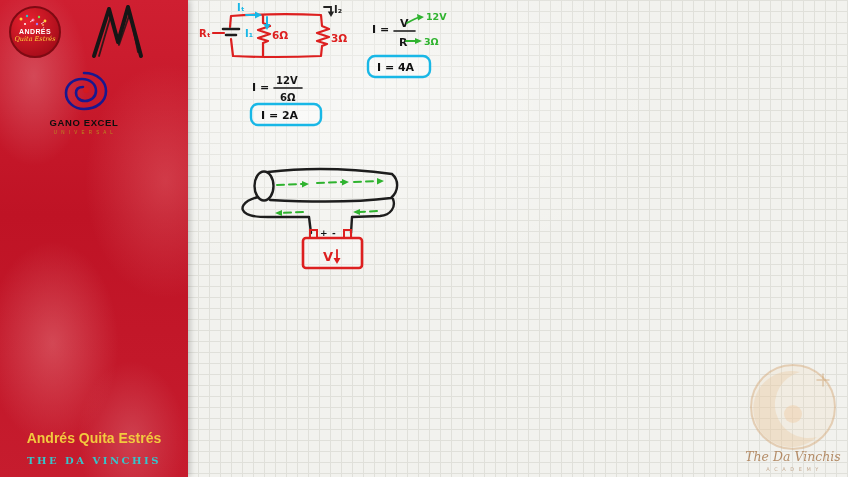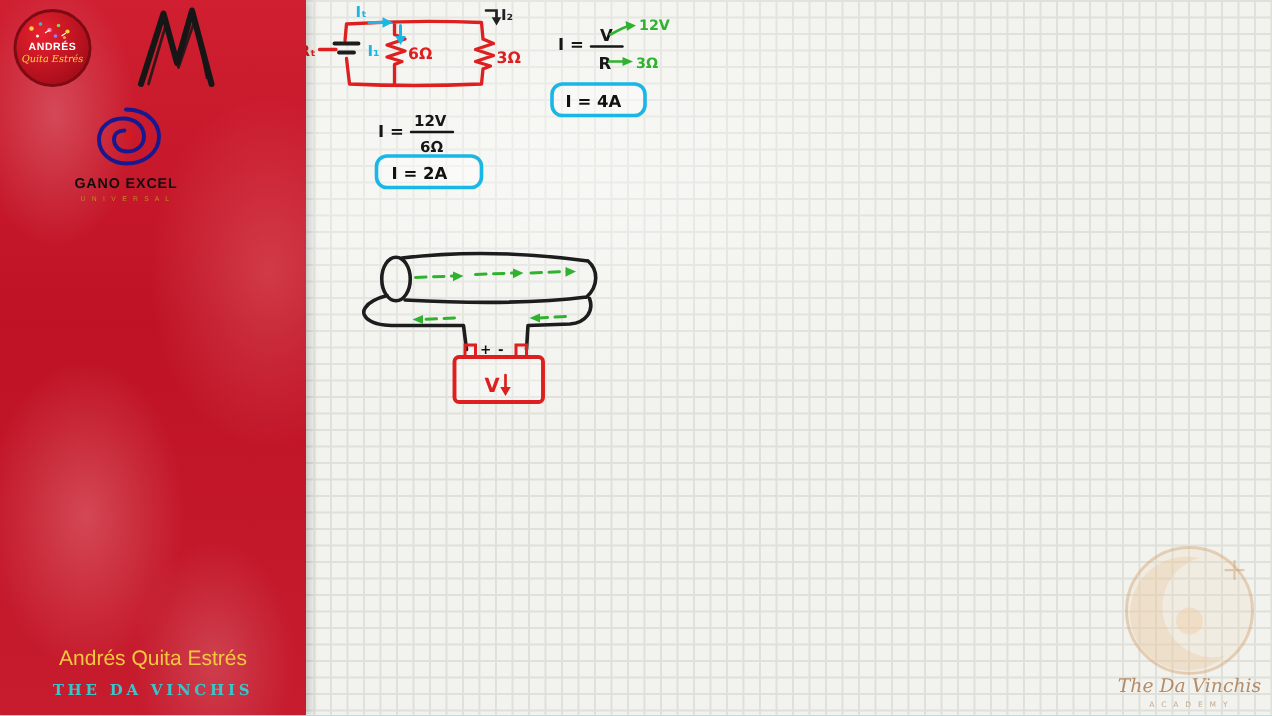--- a/index.html
+++ b/index.html
@@ -14,21 +14,21 @@
       linear-gradient(90deg,#e0e0da 1px,transparent 1px);
     background-size:11px 11px;}
   .board::after{content:"";position:absolute;inset:0;pointer-events:none;
     background:radial-gradient(440px 260px at 42% 22%,rgba(255,255,255,.45),transparent 70%);}
 
   .sketch{position:absolute;inset:0;z-index:1;pointer-events:none;}
   .t{font-family:"DejaVu Sans",sans-serif;font-weight:bold;}
   .wm-title{font-family:"DejaVu Serif",serif;font-style:italic;}
 
   
-  .sidebar{position:absolute;left:0;top:0;bottom:0;width:204px;z-index:2;
+  .sidebar{position:absolute;left:0;top:0;bottom:0;width:188px;z-index:2;
     background:
       radial-gradient(90px 150px at 18% 16%,rgba(255,255,255,.20),transparent 60%),
       radial-gradient(130px 190px at 88% 38%,rgba(255,170,170,.25),transparent 62%),
       radial-gradient(110px 170px at 28% 72%,rgba(255,195,195,.28),transparent 60%),
       radial-gradient(90px 130px at 70% 92%,rgba(255,255,255,.16),transparent 60%),
       linear-gradient(180deg,#cf1f31,#bf1325 45%,#c61c2e);
     box-shadow:2px 0 6px rgba(0,0,0,.22);}
 
   .badge{position:absolute;top:6px;left:9px;width:52px;height:52px;border-radius:50%;
     background:radial-gradient(circle at 35% 30%,#e8212f,#a80d1a 78%);
@@ -38,21 +38,21 @@
   .badge-sub{font-size:6.5px;color:#ffd43d;font-family:"DejaVu Serif",serif;font-style:italic;margin-top:1px;line-height:1;}
 
   .monogram{position:absolute;top:2px;left:88px;}
 
   .gano{position:absolute;top:66px;left:0;width:168px;text-align:center;}
   .gano svg{display:block;margin:0 auto;}
   .gano-title{font-size:9.5px;font-weight:bold;color:#0e0e0e;letter-spacing:.6px;margin-top:2px;line-height:1;}
   .gano-sub{font-size:4.5px;color:#b98e1e;letter-spacing:1.5px;margin-top:3px;line-height:1;}
 
   .footer-name{position:absolute;left:0;right:0;bottom:31px;text-align:center;
-    color:#f2c93e;font-size:14px;font-weight:400;}
+    color:#f2c93e;font-size:14px;font-weight:700;}
   .footer-team{position:absolute;left:0;right:0;bottom:11px;text-align:center;
     color:#36c6cb;font-size:10px;letter-spacing:2.5px;font-weight:bold;
     font-family:"DejaVu Serif",serif;}
 </style>
 </head>
 <body>
 
 <div class="stage">
 
   <div class="board"></div>

